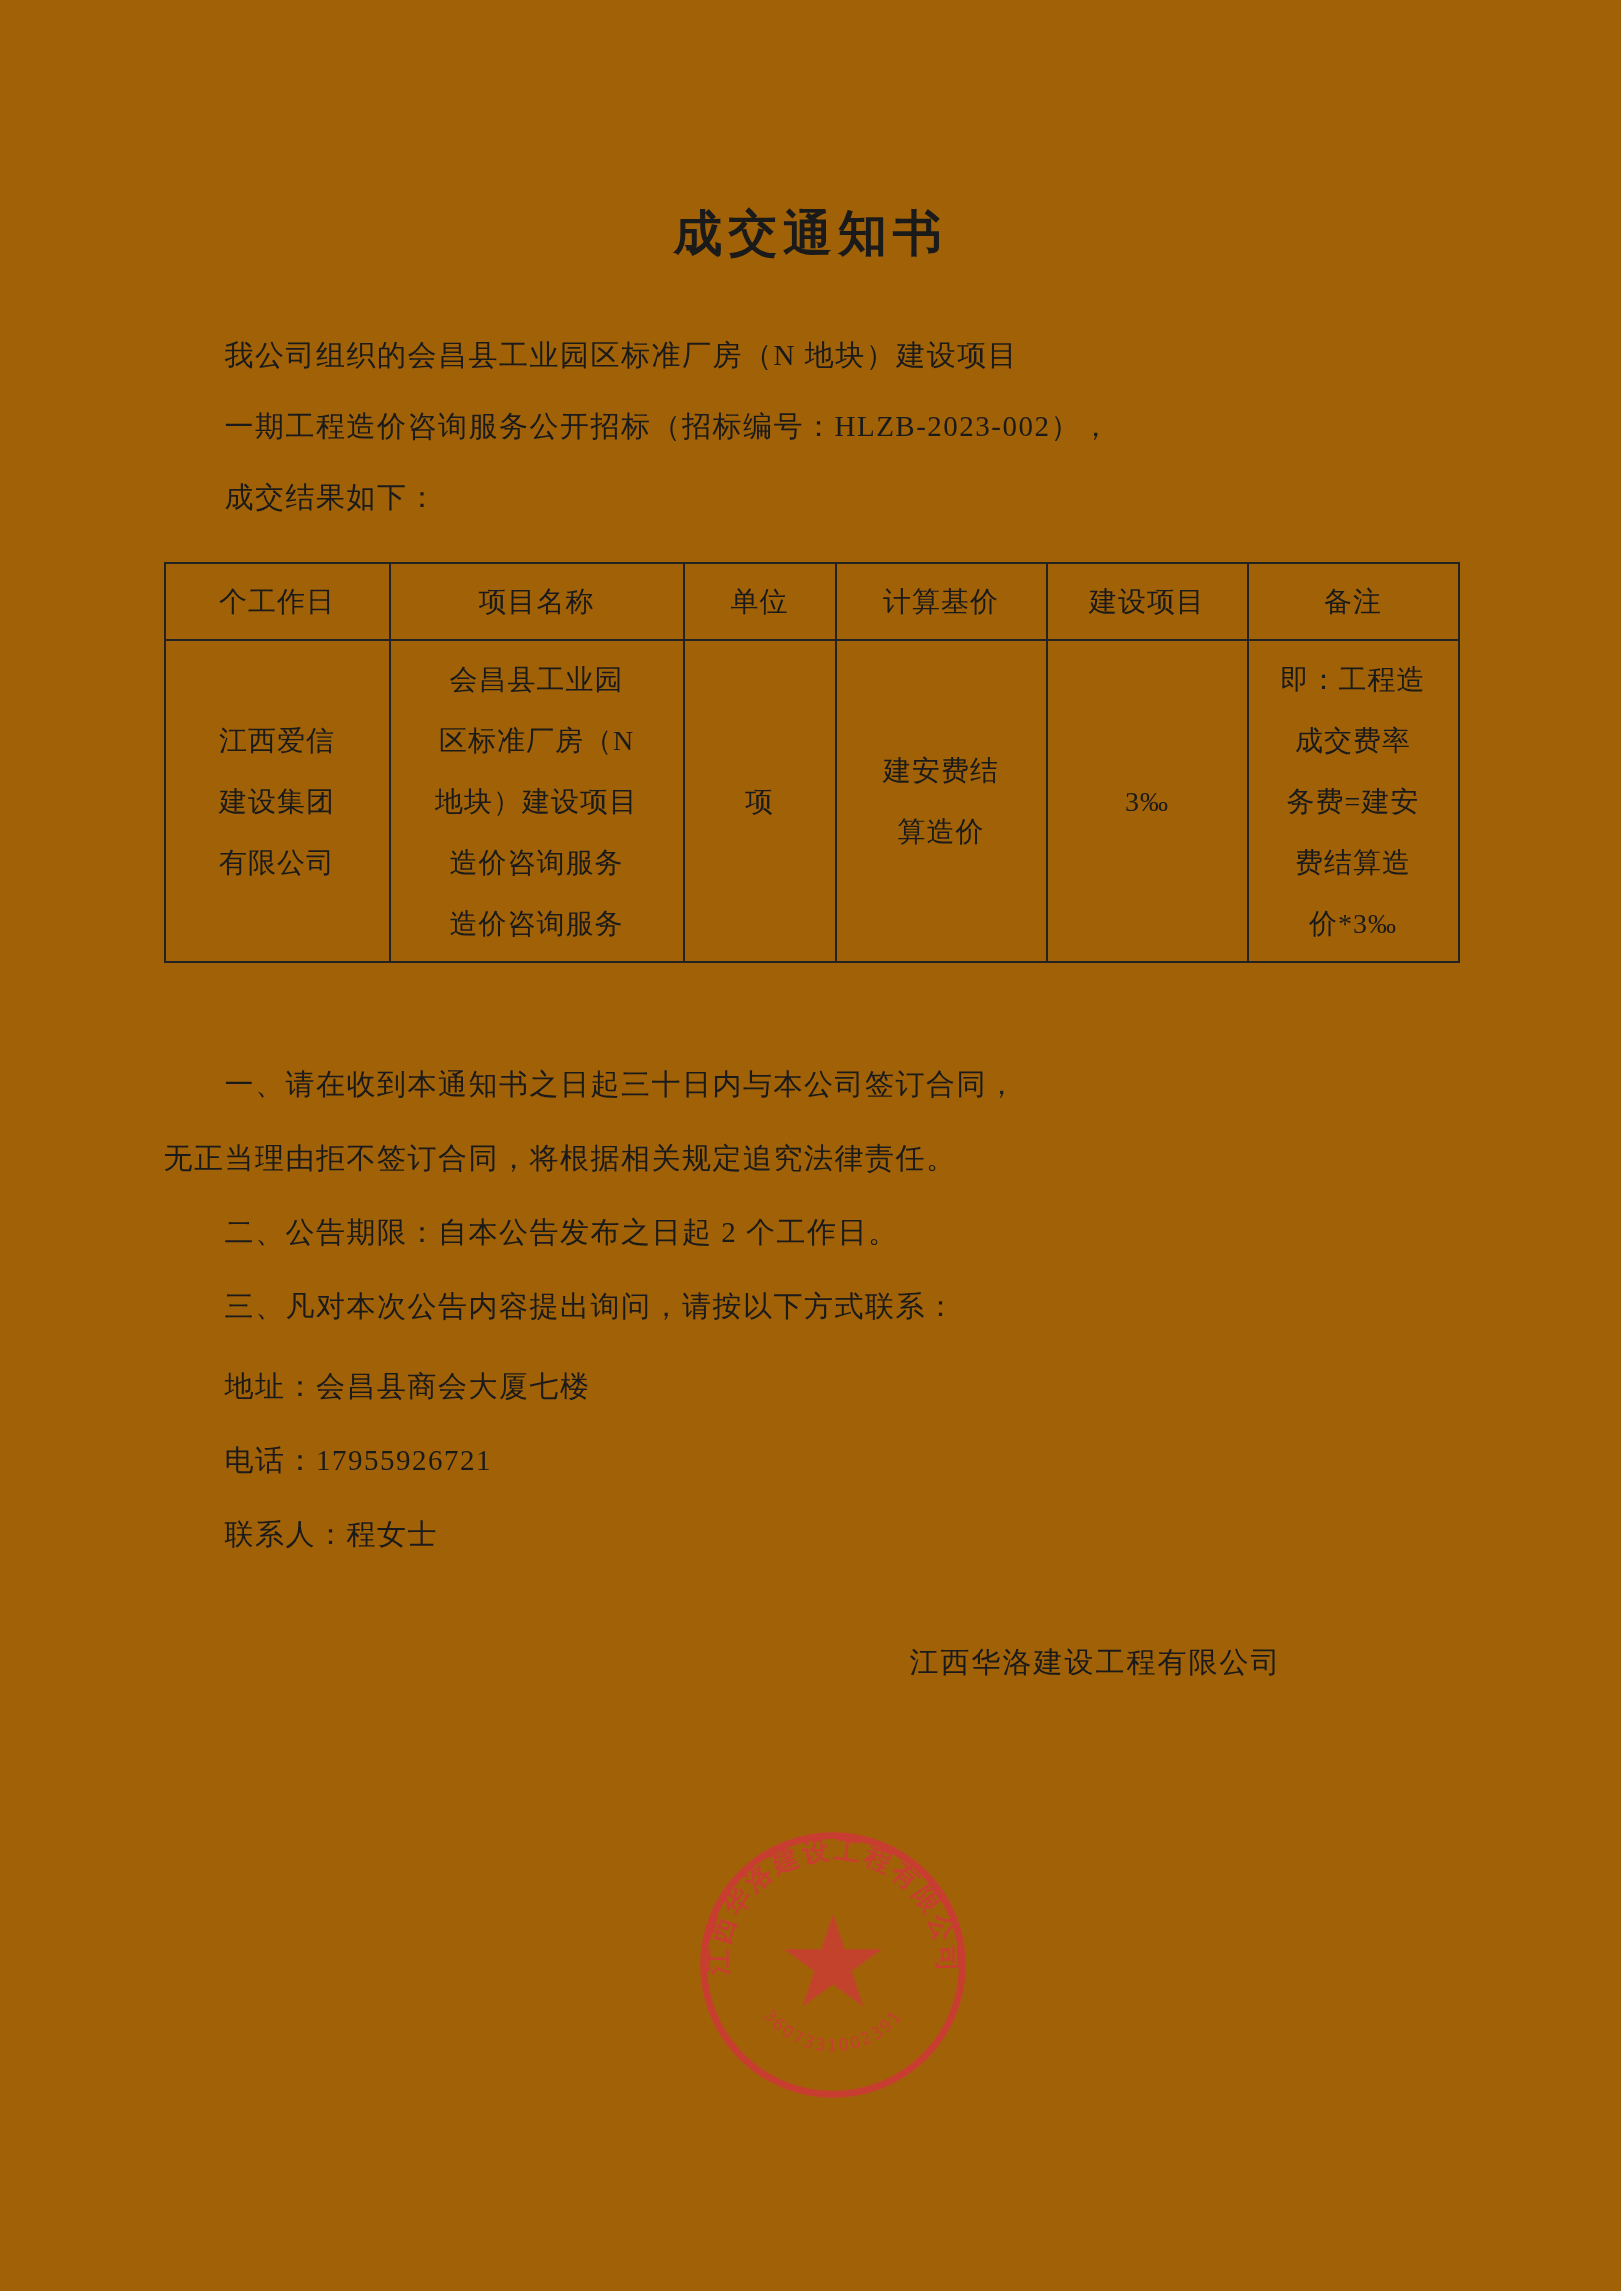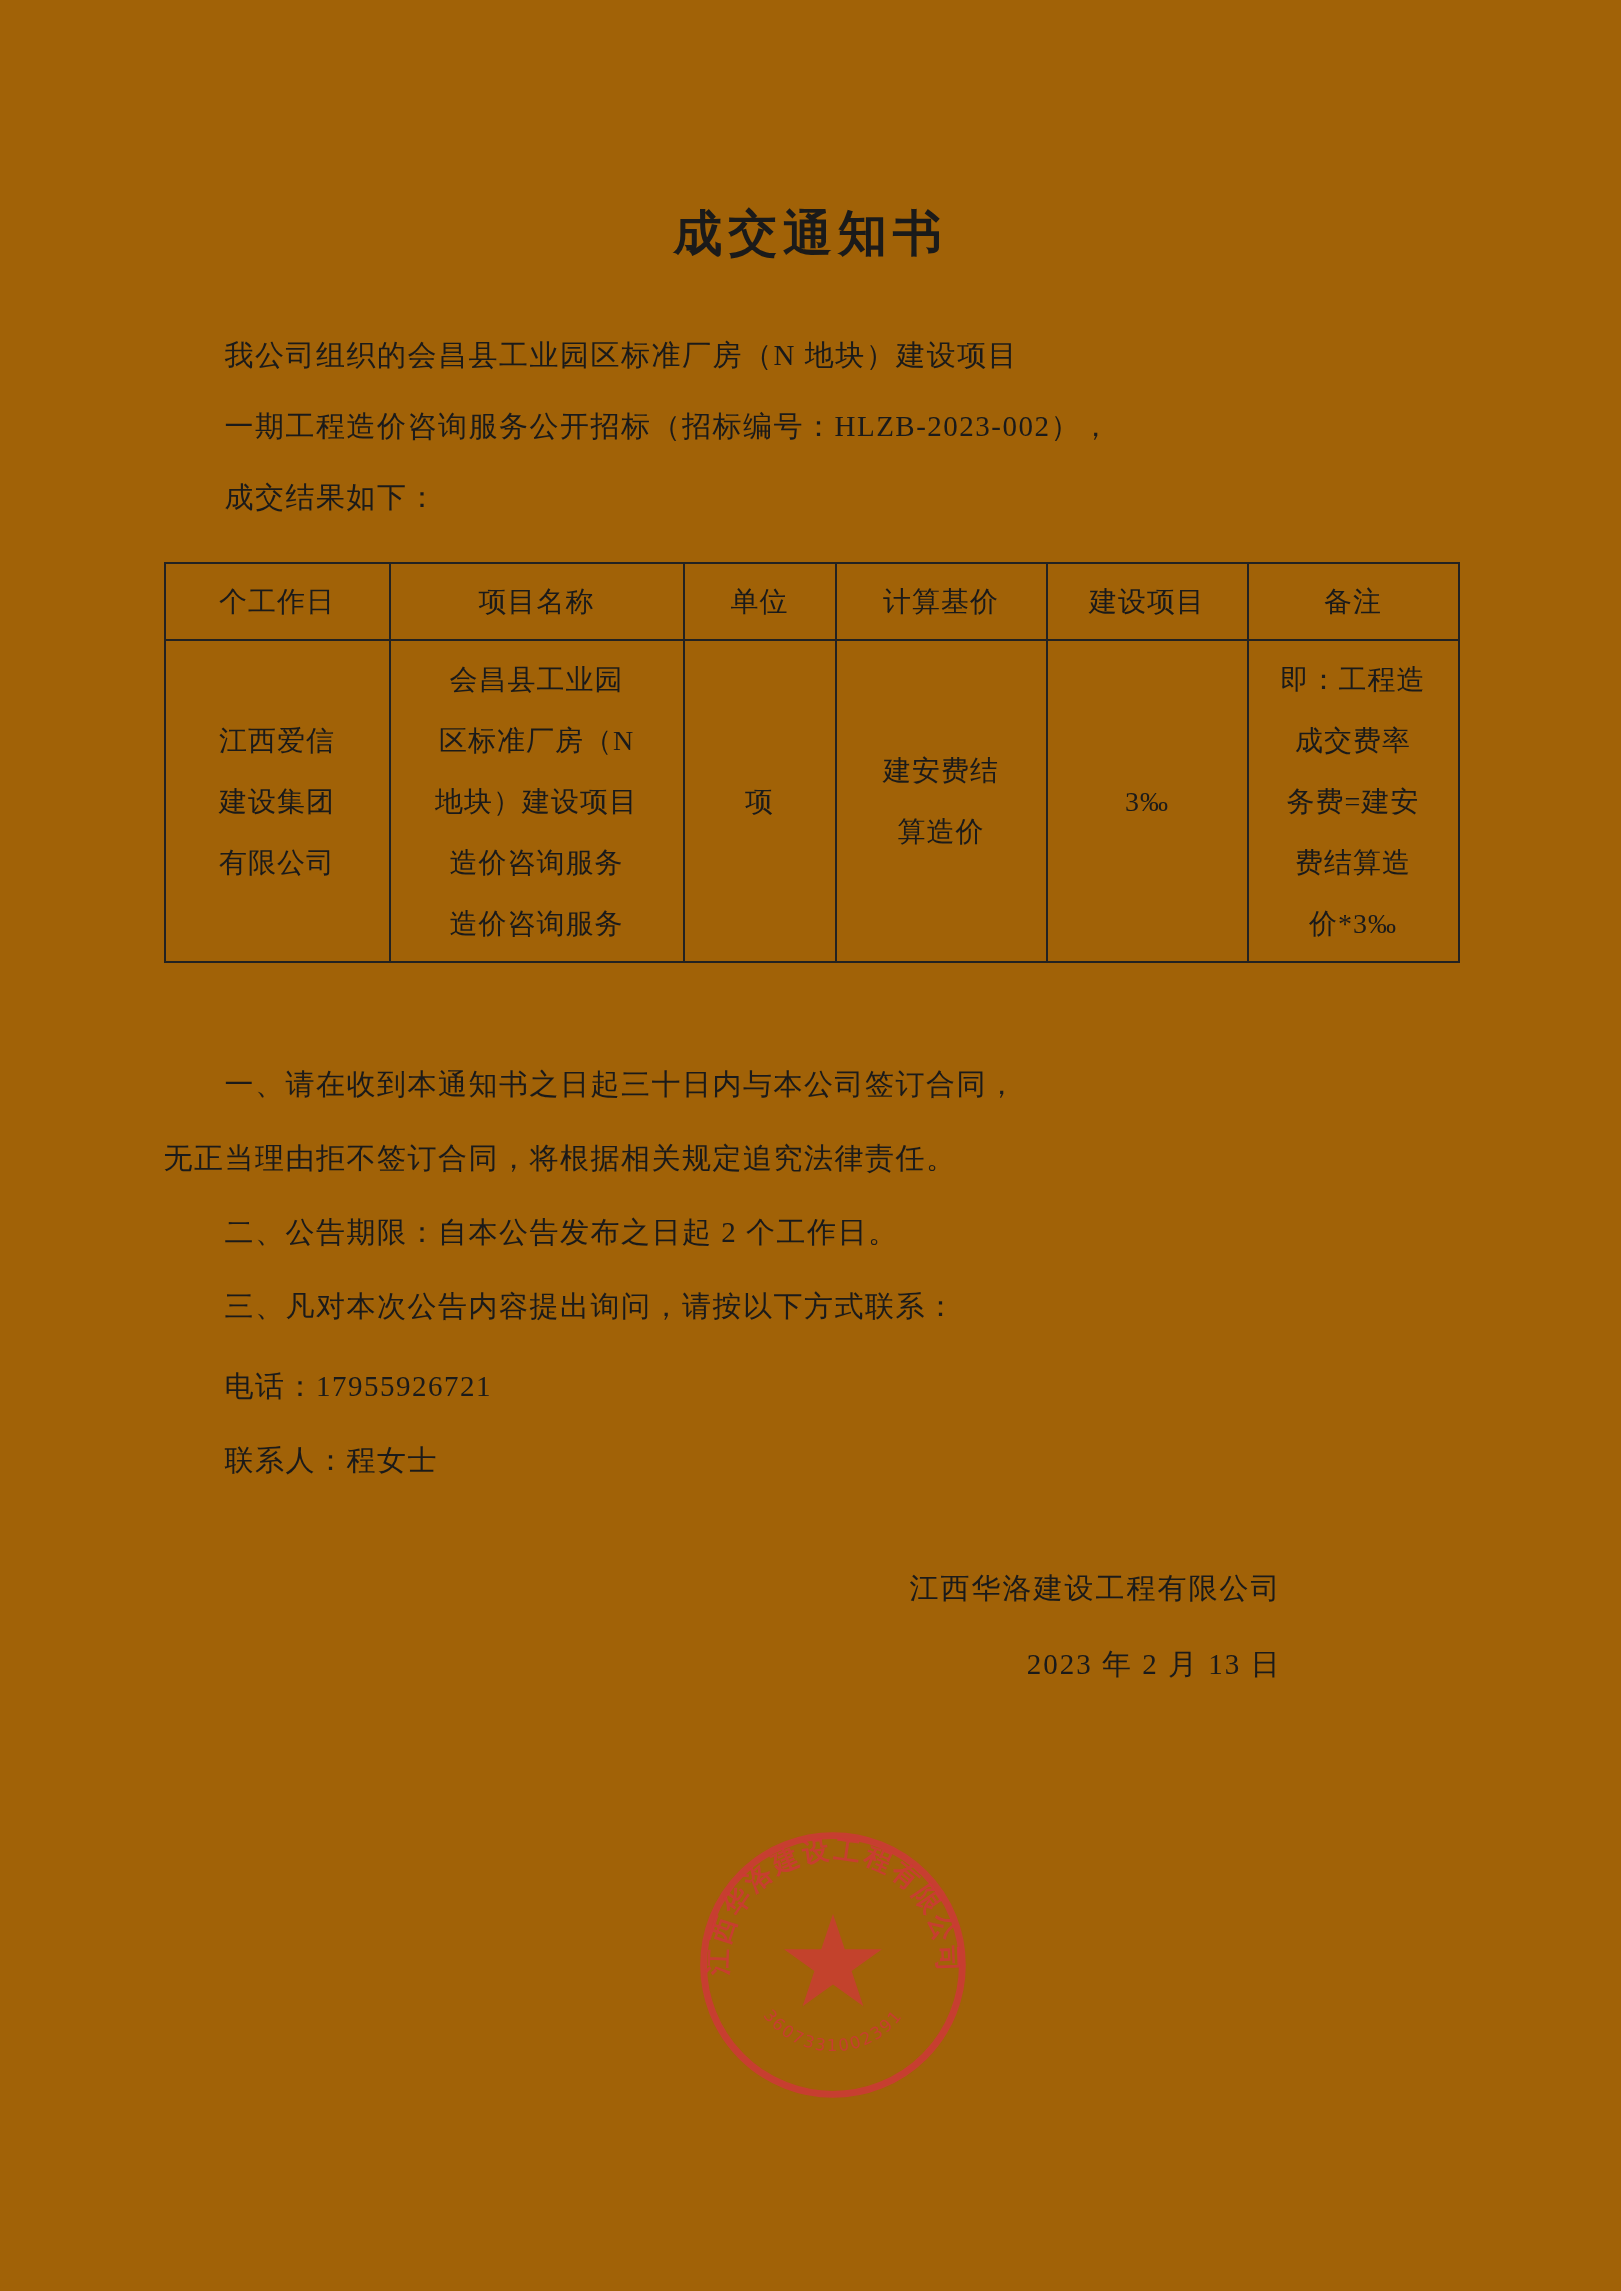--- a/index.html
+++ b/index.html
@@ -187,27 +187,27 @@
     </table>
 
     <div class="list-block">
       <div class="para indent">一、请在收到本通知书之日起三十日内与本公司签订合同，</div>
       <div class="para">无正当理由拒不签订合同，将根据相关规定追究法律责任。</div>
       <div class="para indent">二、公告期限：自本公告发布之日起 2 个工作日。</div>
       <div class="para indent">三、凡对本次公告内容提出询问，请按以下方式联系：</div>
     </div>
 
     <div class="contact-block">
+      <div class="para">地址：会昌县商会大厦七楼</div>
       <div class="para">电话：17955926721</div>
       <div class="para">联系人：程女士</div>
     </div>
 
     <div class="sign-block">
       <div class="para">江西华洛建设工程有限公司</div>
-      <div class="para">2023 年 2 月 13 日</div>
     </div>
 
   </div>
 
   <div class="seal">
     <svg width="294" height="294" viewBox="0 0 300 300" xmlns="http://www.w3.org/2000/svg">
       <defs>
         <path id="sealArcTop" d="M 42,150 A 108,108 0 0 1 258,150" fill="none"></path>
         <path id="sealArcBottom" d="M 62,150 A 88,88 0 0 0 238,150" fill="none"></path>
       </defs>

